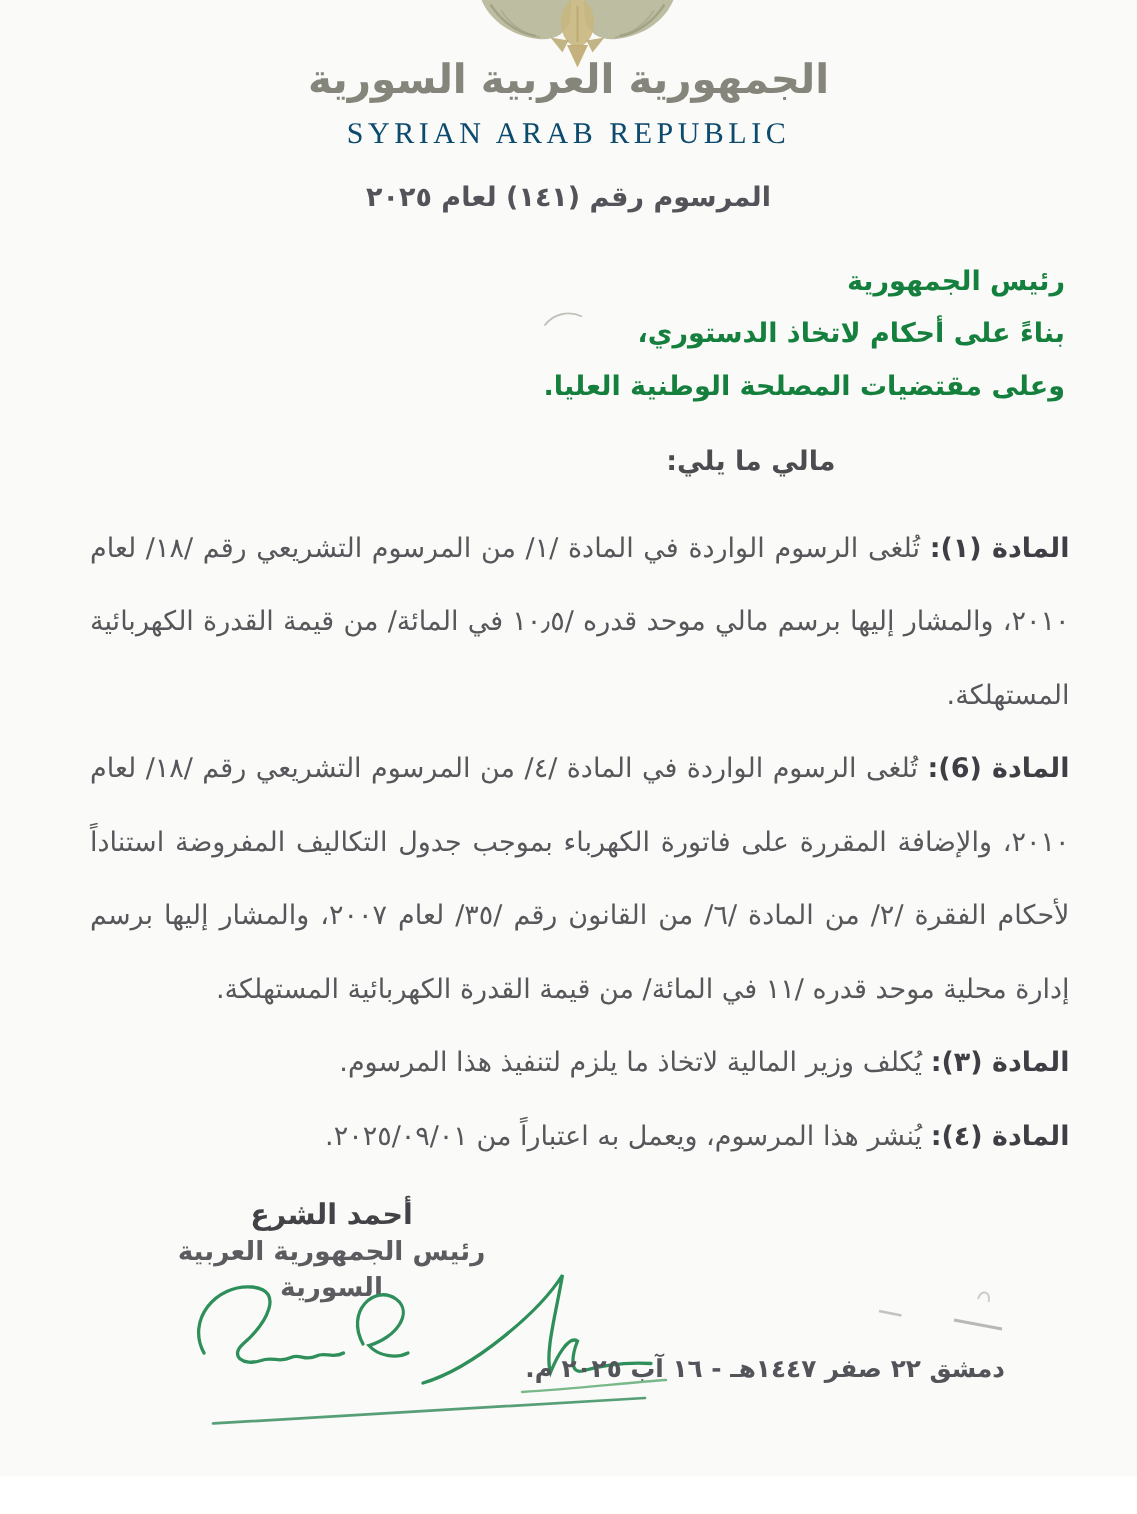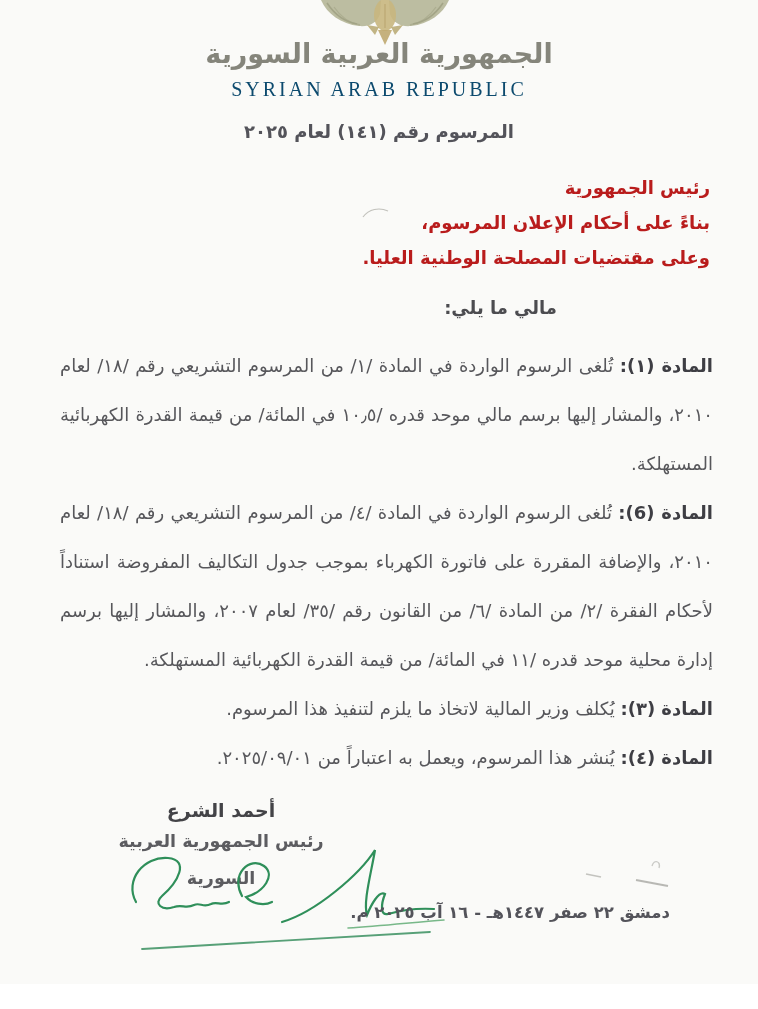--- a/index.html
+++ b/index.html
@@ -26,21 +26,21 @@
     font-size:20px;color:#0c4a6e;letter-spacing:3px;
   }
   .decree-title{
     position:absolute;top:121px;left:0;right:0;
     text-align:center;
     font-size:18px;font-weight:700;color:#53535a;
   }
   
   .preamble{
     position:absolute;top:170px;right:48px;
-    font-size:18px;font-weight:700;color:#b91c1c;
+    font-size:18px;font-weight:700;color:#15803d;
     line-height:35px;text-align:right;
   }
   .enactment{
     position:absolute;top:297px;right:201px;
     font-size:18px;font-weight:700;color:#4c4c50;
   }
   
   .body-text{
     position:absolute;top:341px;right:45px;left:60px;
     font-size:18px;color:#57575b;
@@ -51,21 +51,21 @@
     text-align:right;
   }
   .line.just{text-align:justify;text-align-last:justify;}
   .line b{font-weight:700;color:#3e3e44;}
   
   .sig-block{
     position:absolute;top:797px;left:88px;width:266px;
     text-align:center;color:#4a4a4e;
   }
   .sig-name{font-size:19px;font-weight:700;line-height:26px;color:#434347;}
-  .sig-title{font-size:17.5px;font-weight:600;line-height:37px;color:#5c5c60;}
+  .sig-title{font-size:17.5px;font-weight:600;line-height:24px;color:#5c5c60;}
   .sig-scribble{position:absolute;left:112px;top:846px;width:335px;height:118px;}
   .pencil-marks{position:absolute;left:578px;top:850px;width:130px;height:42px;}
   .preamble-tick{position:absolute;left:360px;top:204px;width:32px;height:18px;}
   
   .date-line{
     position:absolute;top:903px;right:88px;
     font-size:16.5px;font-weight:700;color:#53535a;
   }
   .bottom-strip{
     position:absolute;left:0;right:0;bottom:0;height:25px;background:#ffffff;
@@ -98,21 +98,21 @@
   <div class="title-ar">الجمهورية العربية السورية</div>
   <div class="title-en">SYRIAN ARAB REPUBLIC</div>
   <div class="decree-title">المرسوم رقم (١٤١) لعام ٢٠٢٥</div>
 
   <svg class="preamble-tick" viewBox="0 0 32 18" aria-hidden="true">
     <path d="M3,13 C9,5 19,3 28,7" fill="none" stroke="#a9a9a3" stroke-width="1.2" opacity="0.7"></path>
   </svg>
 
   <div class="preamble">
     <div>رئيس الجمهورية</div>
-    <div>بناءً على أحكام الإعلان المرسوم،</div>
+    <div>بناءً على أحكام لاتخاذ الدستوري،</div>
     <div>وعلى مقتضيات المصلحة الوطنية العليا.</div>
   </div>
 
   <div class="enactment">مالي ما يلي:</div>
 
   <div class="body-text">
     <div class="line just"><b>المادة (١):</b> <span>تُلغى الرسوم الواردة في المادة /١/ من المرسوم التشريعي رقم /١٨/ لعام</span></div>
     <div class="line just"><span>٢٠١٠، والمشار إليها برسم مالي موحد قدره /١٠٫٥ في المائة/ من قيمة القدرة الكهربائية</span></div>
     <div class="line"><span>المستهلكة.</span></div>
     <div class="line just"><b>المادة (6):</b> <span>تُلغى الرسوم الواردة في المادة /٤/ من المرسوم التشريعي رقم /١٨/ لعام</span></div>

